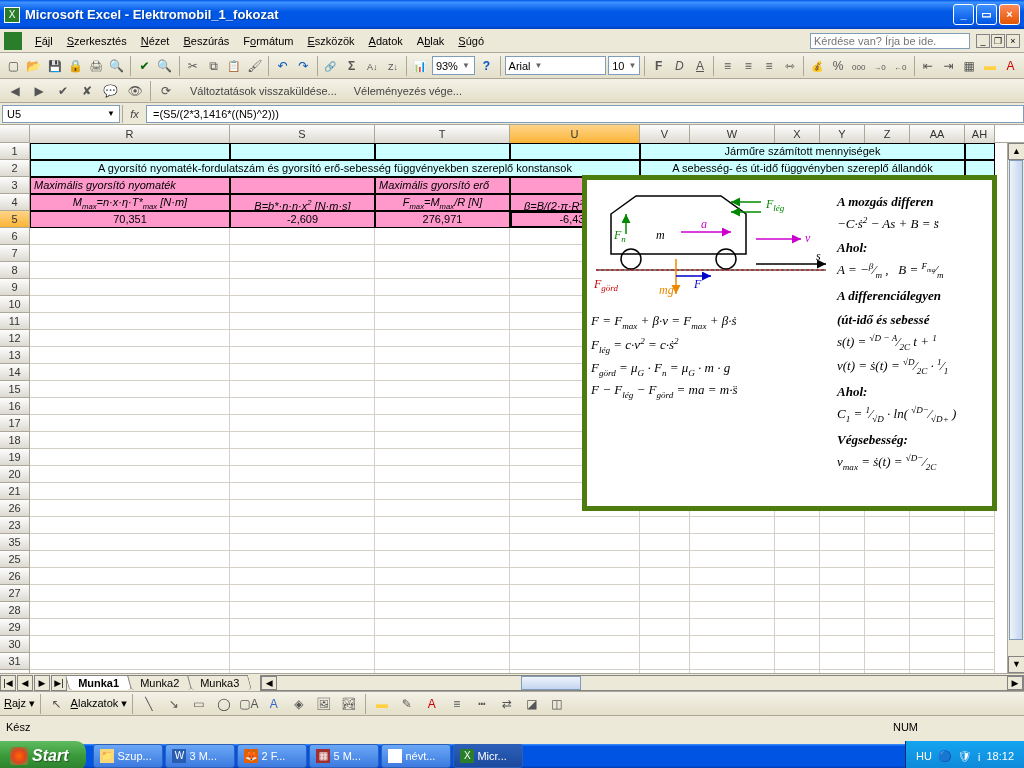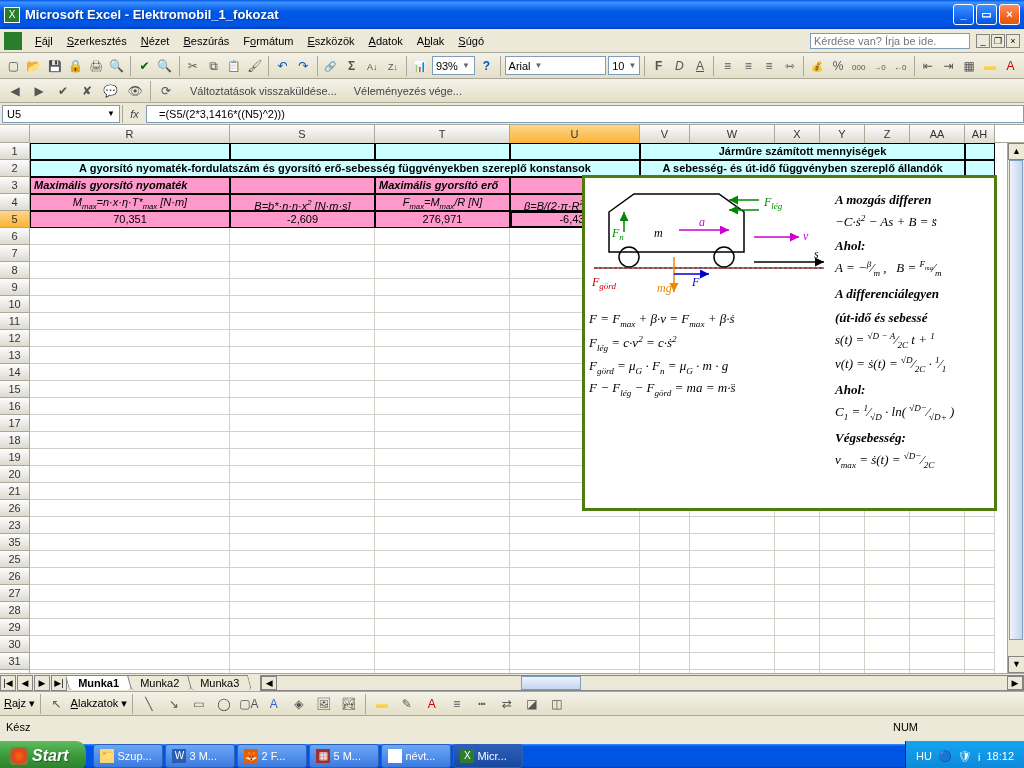--- a/index.html
+++ b/index.html
@@ -53,49 +53,49 @@
 .ic-border::before{content:"▦";}
 
 
 .toolbar2 { height:24px; background:linear-gradient(to bottom,#f4f2e8,#e3dfc9); border-bottom:1px solid #aca899; display:flex; align-items:center; padding:0 4px; gap:2px; font-size:11px; }
 
 
 .fbar { height:22px; background:#ece9d8; border-bottom:1px solid #aca899; display:flex; align-items:center; }
 .fbar .namebox { width:118px; border:1px solid #7f9db9; background:#fff; height:18px; margin:0 2px; display:flex; align-items:center; padding:0 4px; justify-content:center; }
 .fbar .namebox .dd { margin-left:auto; font-size:8px; }
 .fbar .fx { width:24px; text-align:center; font-style:italic; color:#444; border-left:1px solid #aca899; height:18px; line-height:18px; }
-.fbar .formula { flex:1; border:1px solid #7f9db9; background:#fff; height:18px; padding:0 12px; line-height:16px; }
+.fbar .formula { flex:1; border:1px solid #7f9db9; background:#fff; height:18px; padding:0 6px; line-height:16px; }
 
 
 .grid-wrap { position:relative; height:548px; background:#fff; overflow:hidden; }
 .colheads { position:absolute; top:0; left:0; right:0; height:18px; display:flex; border-bottom:1px solid #aca899; }
 .rowheads { position:absolute; top:18px; left:0; width:30px; bottom:0; }
 .corner { width:30px; height:18px; background:linear-gradient(to bottom,#fdfdfd,#dcdad1); border-right:1px solid #aca899; border-bottom:1px solid #aca899; }
 .ch { height:18px; background:linear-gradient(to bottom,#fdfdfd,#dcdad1); border-right:1px solid #aca899; text-align:center; line-height:18px; font-size:11px; color:#333; }
 .ch.sel { background:linear-gradient(to bottom,#ffd58a,#f9b435); }
 .rh { width:30px; height:17px; background:linear-gradient(to bottom,#fdfdfd,#dcdad1); border-right:1px solid #aca899; border-bottom:1px solid #aca899; text-align:center; line-height:16px; font-size:11px; color:#333; }
 .rh.sel { background:linear-gradient(to bottom,#ffd58a,#f9b435); }
 .cells { position:absolute; top:18px; left:30px; right:0; bottom:0; }
 .row { display:flex; height:17px; }
 .cell { border-right:1px solid #d4d0c8; border-bottom:1px solid #d4d0c8; height:17px; line-height:15px; padding:0 3px; font-size:11px; overflow:hidden; white-space:nowrap; text-align:center; font-family:Arial; }
-.cell.b { font-weight:bold; }
+.cell.b { font-weight:normal; }
 .cell.i { font-style:italic; }
 .cell.fill-cyan { background:#ccffff; }
 .cell.fill-pink { background:#ff99cc; }
 .cell.fill-red { background:#ff0000; }
 .cell.bdr { border:1px solid #000; }
 .cell.l { text-align:left; }
 .selcell { outline:2px solid #000; outline-offset:-2px; }
 
 
 .wR{width:200px;} .wS{width:145px;} .wT{width:135px;} .wU{width:130px;}
 .wV{width:50px;} .wW{width:85px;} .wX{width:45px;} .wY{width:45px;} .wZ{width:45px;} .wAA{width:55px;} .wAH{width:30px;}
 
 
-.embed { position:absolute; top:50px; left:582px; width:415px; height:336px; background:#fff; border:3px solid #4d7c0f; padding:4px; font-family:'Times New Roman',serif; font-size:13px; overflow:hidden; }
+.embed { position:absolute; top:50px; left:582px; width:415px; height:336px; background:#fff; border:5px solid #4d7c0f; padding:4px; font-family:'Times New Roman',serif; font-size:13px; overflow:hidden; }
 .embed svg text { font-family:'Times New Roman',serif; }
 .arr { stroke-width:1.5; }
 .lbl { font-style:italic; font-size:12px; }
 .eq { margin:5px 0; font-style:italic; font-size:13px; }
 .eq-section { font-weight:bold; font-style:italic; margin-top:8px; }
 .embed .rightcol { position:absolute; top:6px; left:250px; width:260px; }
 
 
 .sheettabs { height:18px; background:#ece9d8; border-top:1px solid #aca899; display:flex; align-items:center; font-size:11px; }
 .sheettabs .nav { display:flex; }

